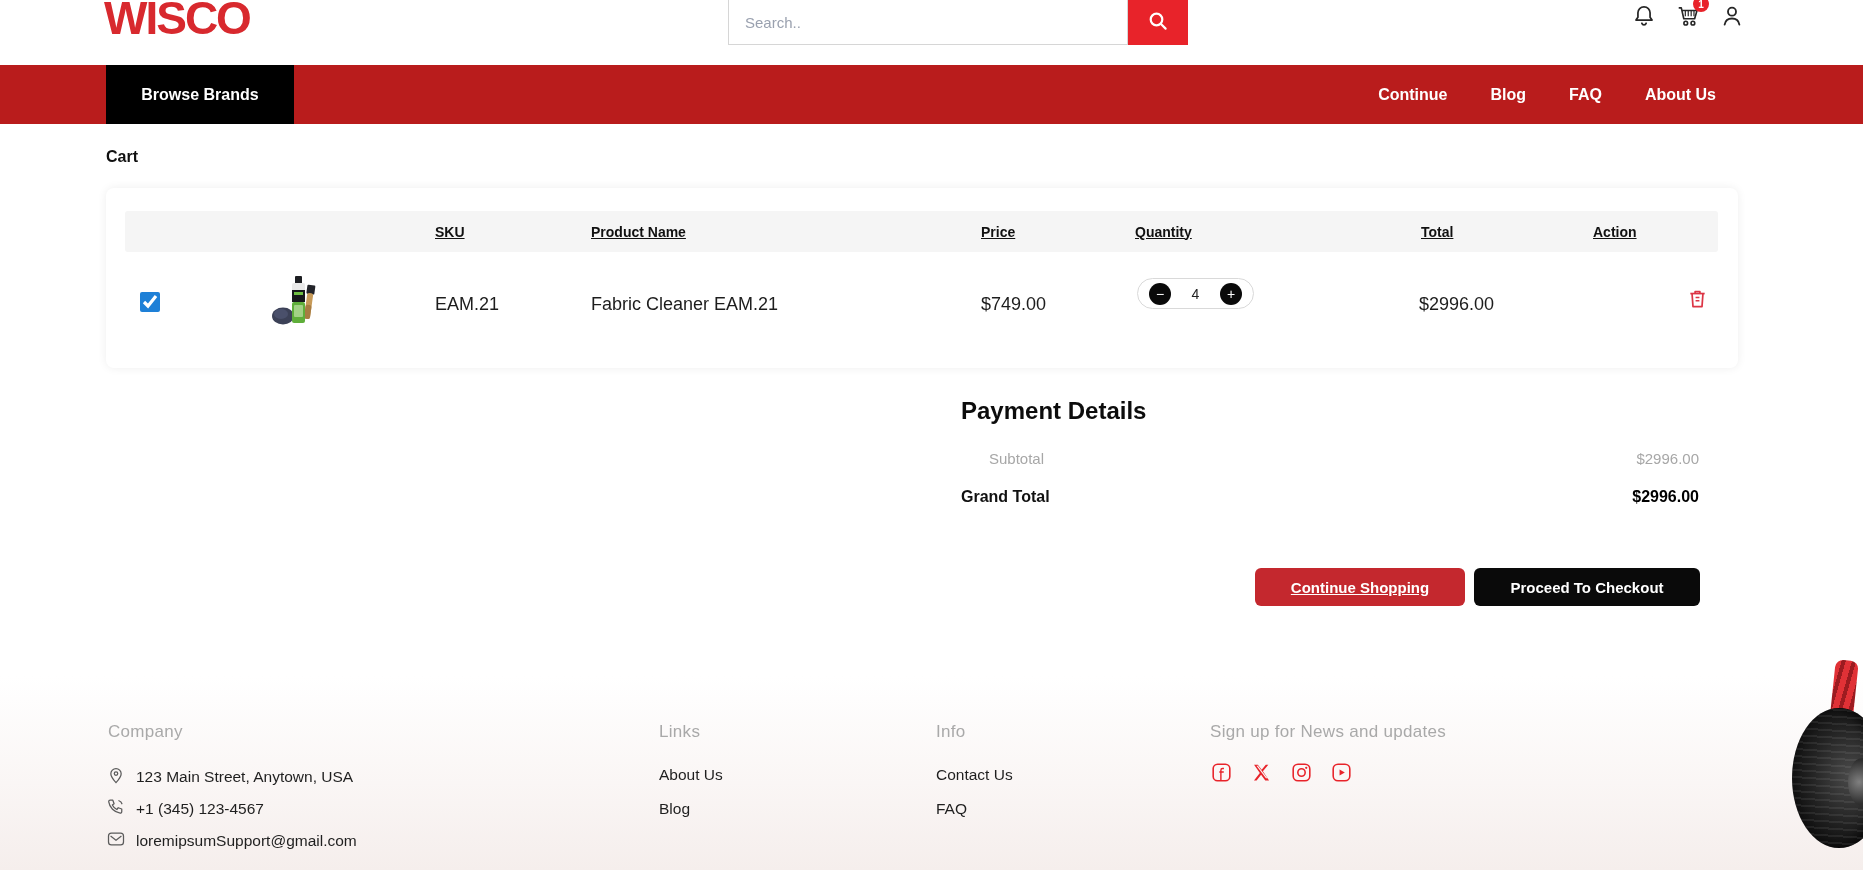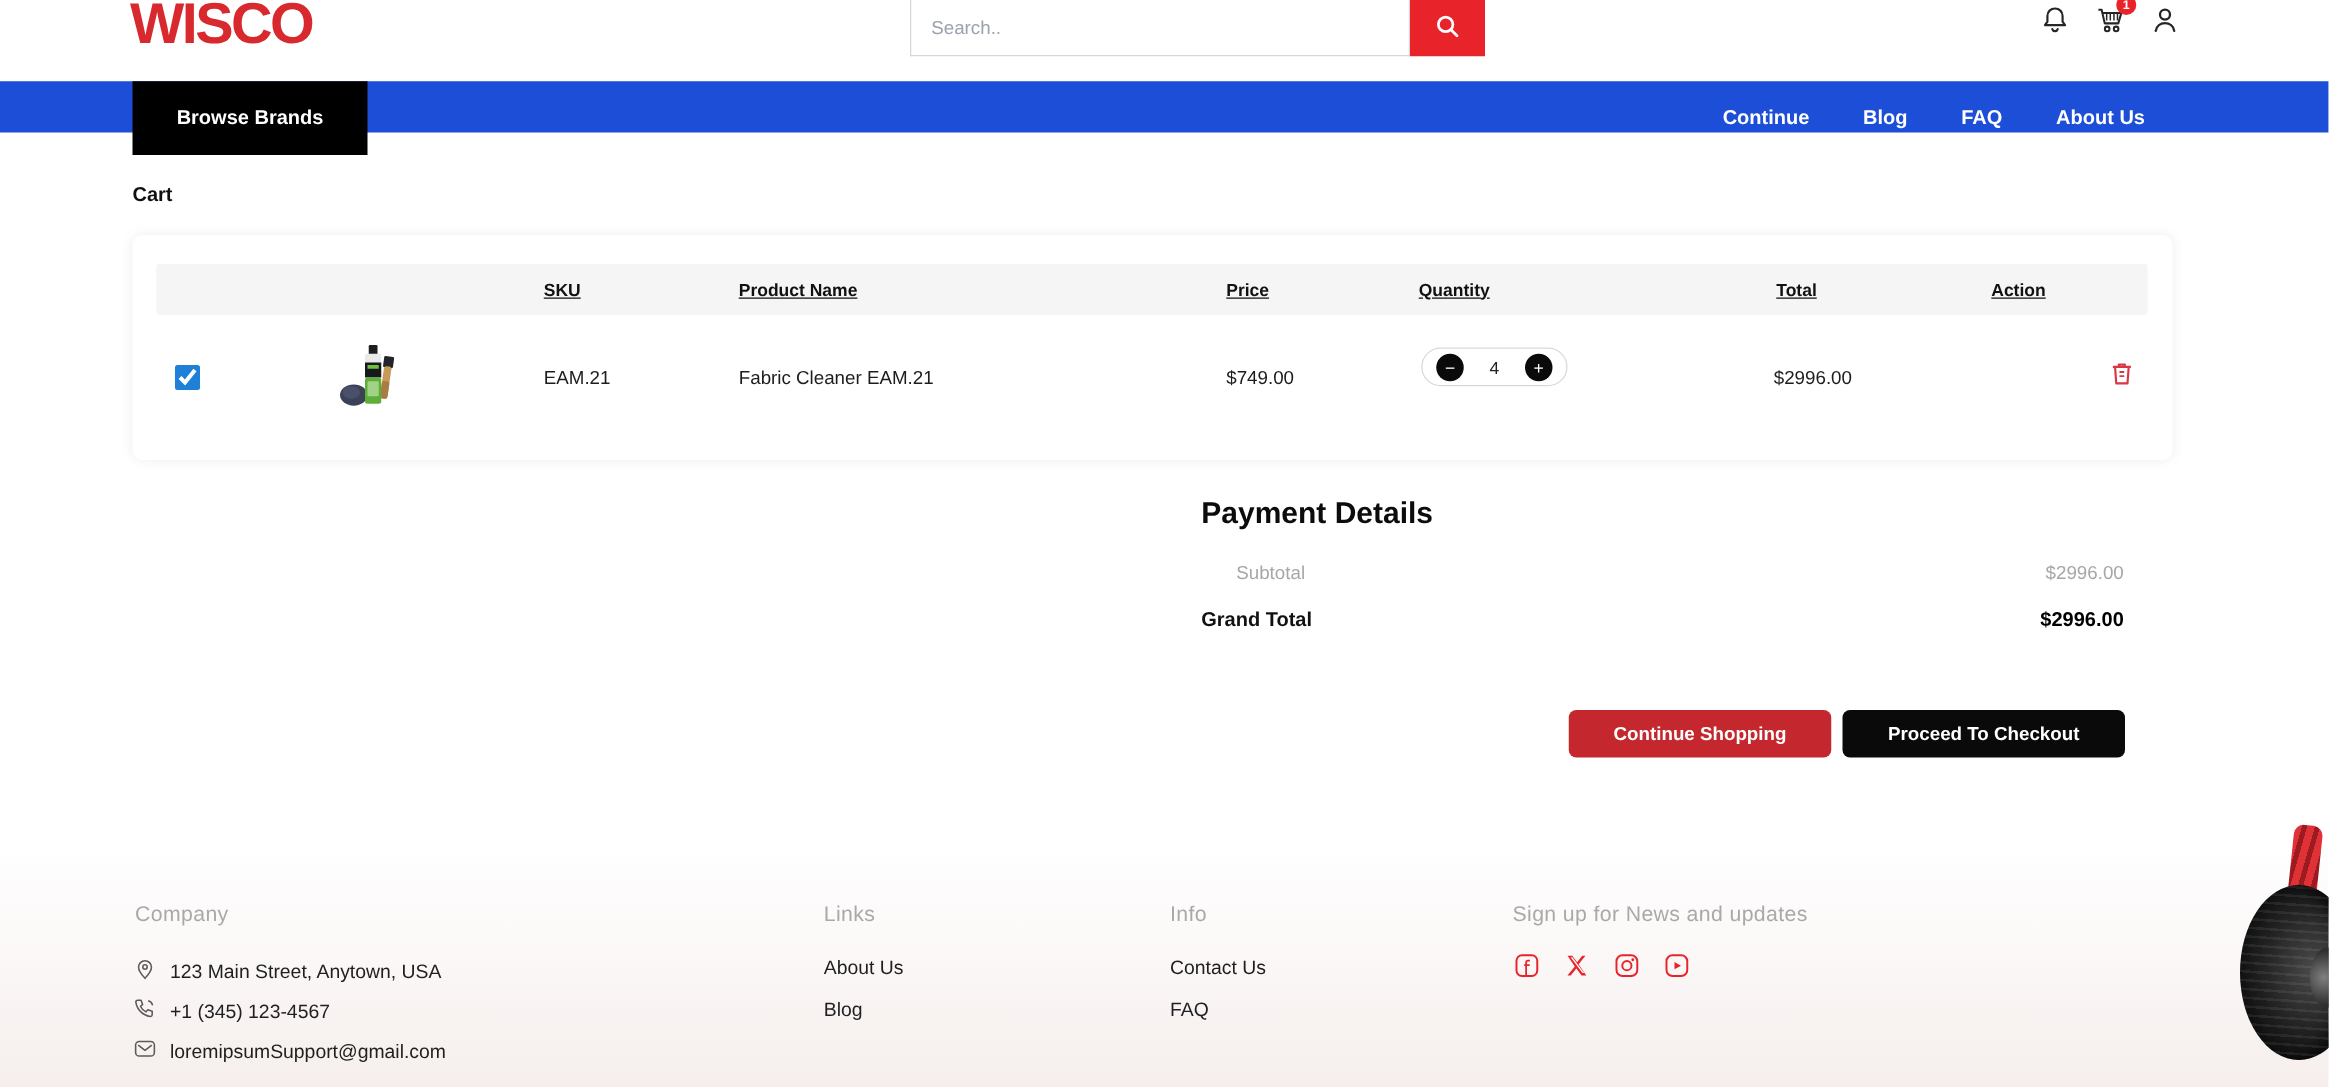--- a/index.html
+++ b/index.html
@@ -16,38 +16,38 @@
   .search-input::placeholder { color:#9aa1af; }
   .search-btn { width:60px; height:45px; background:#e8232a; border:none; cursor:pointer;
                 display:flex; align-items:center; justify-content:center; }
   .hicon { position:absolute; top:3px; width:26px; height:26px; cursor:pointer; }
   .bell-pos { left:1631px; } .cartico-pos { left:1676px; } .user-pos { left:1719px; }
   .cart-badge { position:absolute; left:1693px; top:-4px; min-width:16px; height:16px; border-radius:50%;
                 background:#e8232a; color:#fff; font-size:10px; font-weight:700;
                 display:flex; align-items:center; justify-content:center; padding:0 3px; }
 
   
-  .navbar { left:0; top:65px; width:1863px; height:41px; background:#1d4ed8; }
+  .navbar { left:0; top:65px; width:1863px; height:59px; background:#b91c1c; }
   .browse-btn { position:absolute; left:106px; top:0; width:188px; height:59px; background:#000;
                 color:#fff; font-size:16px; font-weight:700; border:none; cursor:pointer;
                 display:flex; align-items:center; justify-content:center; font-family:"Liberation Sans",sans-serif; }
   .nav-links { position:absolute; right:147px; top:0; height:59px; display:flex; align-items:center; gap:43px; }
   .nav-link { color:#fff; font-size:16px; font-weight:700; cursor:pointer; text-decoration:none; }
 
   
   .cart-title { left:106px; top:148px; font-size:16px; font-weight:700; color:#101010; }
   .cart-card { left:106px; top:188px; width:1632px; height:180px; background:#fff; border-radius:8px;
                box-shadow:0 0 10px rgba(0,0,0,0.07); }
   .thead { position:absolute; left:19px; top:23px; width:1593px; height:41px; background:#f5f5f5; border-radius:3px; }
   .th { position:absolute; top:0; height:41px; display:flex; align-items:center; font-size:14px; font-weight:700; color:#111;text-decoration:underline; }
   .th-sku { left:310px; } .th-name { left:466px; } .th-price { left:856px; }
   .th-qty { left:1010px; } .th-total { left:1296px; } .th-action { left:1468px; }
   .row-check { left:140px; top:292px; width:20px; height:20px; accent-color:#1e80d7; cursor:pointer; }
   .prod-img { left:271px; top:275px; width:54px; height:52px; }
-  .cell { font-size:15px; color:#1d1d1d; }
+  .cell { font-size:18px; color:#1d1d1d; }
   .cell-sku { left:435px; top:294px; }
   .cell-name { left:591px; top:294px; }
   .cell-price { left:981px; top:294px; }
   .cell-total { left:1419px; top:294px; }
 
   .stepper { left:1137px; top:278px; width:117px; height:31px; border:1px solid #d9d9d9; border-radius:16px;
              display:flex; align-items:center; justify-content:space-between; padding:0 11px; background:#fff; }
   .step-btn { width:22px; height:22px; border-radius:50%; background:#0a0a0a; color:#fff; border:none;
               font-size:14px; line-height:1; cursor:pointer; display:flex; align-items:center; justify-content:center; }
   .step-val { font-size:14px; color:#222; }
@@ -58,21 +58,21 @@
   .pay-row { left:961px; width:738px; display:flex; justify-content:space-between; align-items:center; }
   .pay-sub { top:450px; }
   .pay-grand { top:488px; }
   .muted { color:#a7a7a7; font-size:15px;margin-left:28px; }
   .strong-lbl { color:#111; font-size:16px; font-weight:700; }
   .strong-val { color:#000; font-size:16px; font-weight:700; }
 
   .btn-row { left:1255px; top:568px; display:flex; gap:9px; }
   .btn { height:38px; border:none; border-radius:6px; color:#fff; font-size:15px; font-weight:700;
          cursor:pointer; font-family:"Liberation Sans",sans-serif; padding:0 26px; }
-  .btn-red { background:#c4282e; width:210px; }
+  .btn-red { background:#c4282e; width:210px;text-decoration:underline; }
   .btn-black { background:#0a0a0a; width:226px; }
 
   
   .footer { left:0; top:676px; width:1863px; height:194px;
             background:linear-gradient(to bottom, #ffffff 0%, #faf6f5 55%, #f5eeec 100%); }
   .fcol-title { position:absolute; top:46px; font-size:17px; color:#a9a9a9; letter-spacing:.3px; }
   .t-company { left:108px; } .t-links { left:659px; } .t-info { left:936px; } .t-news { left:1210px; }
   .contact-row { position:absolute; left:106px; display:flex; align-items:center; gap:10px;
                  font-size:15.5px; color:#1f1f1f; }
   .cr1 { top:89px; } .cr2 { top:121px; } .cr3 { top:153px; }

